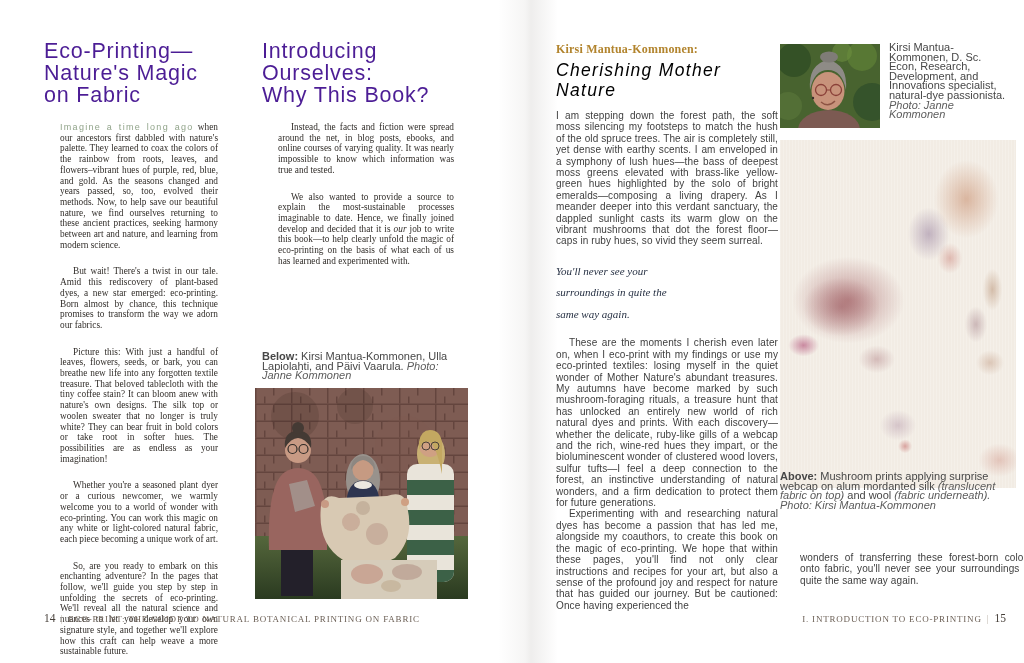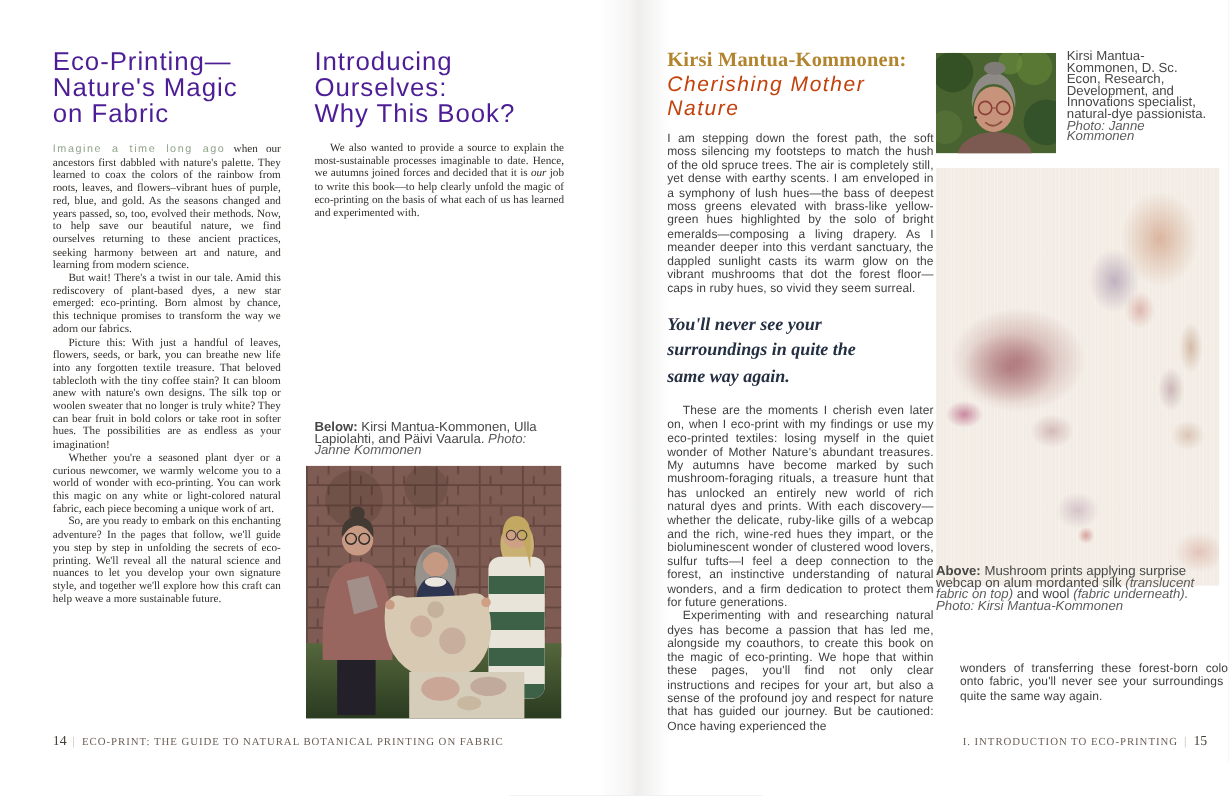--- a/index.html
+++ b/index.html
@@ -4,38 +4,38 @@
 <style>
   html,body{margin:0;padding:0;background:#e8e8e8;}
   .spread{position:relative;width:1024px;height:663px;background:#ffffff;overflow:hidden;
           font-family:"Liberation Serif",serif;}
   .abs{position:absolute;}
   .gutter{position:absolute;left:498px;top:0;width:60px;height:663px;pointer-events:none;
           background:linear-gradient(to right,rgba(70,60,50,0) 0%,rgba(70,60,50,0.05) 45%,rgba(70,60,50,0.09) 55%,rgba(70,60,50,0) 100%);}
   
   .heading{font-family:"Liberation Sans",sans-serif;font-weight:300;color:#4c1d95;
            font-size:21.5px;line-height:22px;letter-spacing:0.8px;margin:0 0 13px 0;white-space:pre-line;}
-  .lbody{font-size:9.3px;line-height:10.7px;color:#312d29;text-align:justify;margin:0;}
+  .lbody{font-size:9.3px;line-height:10.7px;color:#312d29;text-align:justify;margin:16px;}
   .lbody.indent{text-indent:13px;}
   .lead{font-family:"Liberation Sans",sans-serif;font-size:9px;letter-spacing:1.3px;color:#91a48a;}
   .caption{font-family:"Liberation Sans",sans-serif;font-size:11px;line-height:9.6px;color:#474747;margin:0;}
   .caption b{font-weight:700;}
   .caption em{font-style:italic;color:#5c5c5c;}
   .photo{overflow:hidden;}
   .photo svg{display:block;width:100%;height:100%;}
   
-  .gold-heading{font-family:"Liberation Serif",serif;font-weight:700;font-size:17px;line-height:19px;
+  .gold-heading{font-family:"Liberation Serif",serif;font-weight:700;font-size:12px;line-height:19px;
                 color:#b2842d;margin:0;letter-spacing:0.2px;}
   .teal-heading{font-family:"Liberation Sans",sans-serif;font-style:italic;font-weight:300;
-                font-size:17.5px;line-height:20px;color:#c2410c;letter-spacing:1.3px;margin:1px 0 10px 0;}
+                font-size:17.5px;line-height:20px;color:#000000;letter-spacing:1.3px;margin:1px 0 10px 0;}
   .rbody{font-family:"Liberation Sans",sans-serif;font-size:10px;line-height:11.4px;color:#3e3e3e;
          text-align:justify;margin:0;letter-spacing:0.1px;}
   .rbody.indent{text-indent:13px;}
-  .pullquote{font-family:"Liberation Serif",serif;font-style:italic;font-size:15px;line-height:21.5px;
-             color:#252f42;margin:14px 0 12px 0;white-space:pre-line;font-weight:700;}
+  .pullquote{font-family:"Liberation Serif",serif;font-style:italic;font-size:11px;line-height:21.5px;
+             color:#252f42;margin:14px 0 12px 0;white-space:pre-line;font-weight:400;}
   .mushroom-print{background-color:#f2ece4;
     background-image:
       radial-gradient(ellipse 80px 62px at 29% 46%, rgba(153,78,84,0.55), rgba(153,78,84,0) 70%),
       radial-gradient(ellipse 55px 42px at 26% 48%, rgba(130,52,62,0.40), rgba(130,52,62,0) 70%),
       radial-gradient(ellipse 22px 16px at 10% 59%, rgba(160,38,90,0.50), rgba(160,38,90,0) 70%),
       radial-gradient(ellipse 26px 20px at 41% 63%, rgba(140,70,80,0.30), rgba(140,70,80,0) 70%),
       radial-gradient(ellipse 46px 56px at 79% 17%, rgba(197,136,102,0.55), rgba(197,136,102,0) 70%),
       radial-gradient(ellipse 30px 38px at 63% 27%, rgba(143,118,152,0.50), rgba(143,118,152,0) 70%),
       radial-gradient(ellipse 18px 22px at 72% 34%, rgba(190,100,90,0.38), rgba(190,100,90,0) 70%),
       radial-gradient(ellipse 14px 30px at 90% 43%, rgba(180,140,110,0.50), rgba(180,140,110,0) 70%),
@@ -65,21 +65,22 @@
       <p class="lbody indent">But wait! There's a twist in our tale. Amid this rediscovery of plant-based dyes, a new star emerged: eco-printing. Born almost by chance, this technique promises to transform the way we adorn our fabrics.</p>
       <p class="lbody indent">Picture this: With just a handful of leaves, flowers, seeds, or bark, you can breathe new life into any forgotten textile treasure. That beloved tablecloth with the tiny coffee stain? It can bloom anew with nature's own designs. The silk top or woolen sweater that no longer is truly white? They can bear fruit in bold colors or take root in softer hues. The possibilities are as endless as your imagination!</p>
       <p class="lbody indent">Whether you're a seasoned plant dyer or a curious newcomer, we warmly welcome you to a world of wonder with eco-printing. You can work this magic on any white or light-colored natural fabric, each piece becoming a unique work of art.</p>
       <p class="lbody indent">So, are you ready to embark on this enchanting adventure? In the pages that follow, we'll guide you step by step in unfolding the secrets of eco-printing. We'll reveal all the natural science and nuances to let you develop your own signature style, and together we'll explore how this craft can help weave a more sustainable future.</p>
     </div>
 
     <div class="abs" style="left:262px;top:40px;width:208px;">
       <h1 class="heading">Introducing
 Ourselves:
 Why This Book?</h1>
-      <p class="lbody indent"><span>We also wanted to provide a source to explain the most-sustainable processes imaginable to date. Hence, we autumns joined forces and decided that it is </span><em>our</em><span> job to write this book—to help clearly unfold the magic of eco-printing on the basis of what each of us has learned and experimented with.</span></p>
+      <p class="lbody indent">Instead, the facts and fiction were spread around the net, in blog posts, ebooks, and online courses of varying quality. It was nearly impossible to know which information was true and tested.</p>
+      <p class="lbody indent"><span>We also wanted to provide a source to explain the most-sustainable processes imaginable to date. Hence, we finally joined develop and decided that it is </span><em>our</em><span> job to write this book—to help clearly unfold the magic of eco-printing on the basis of what each of us has learned and experimented with.</span></p>
     </div>
 
     <p class="caption abs" style="left:262px;top:352px;width:206px;"><b>Below:</b><span> Kirsi Mantua-Kommonen, Ulla Lapiolahti, and Päivi Vaarula. </span><em>Photo: Janne Kommonen</em></p>
 
     <div class="photo abs" style="left:255px;top:388px;width:213px;height:211px;">
       <svg viewBox="0 0 213 211" preserveAspectRatio="none">
         <defs>
           <pattern id="brickp" width="36" height="17" patternUnits="userSpaceOnUse">
             <rect width="36" height="17" fill="#7e5c53"></rect>
             <rect y="15.5" width="36" height="1.5" fill="#64453e"></rect>

